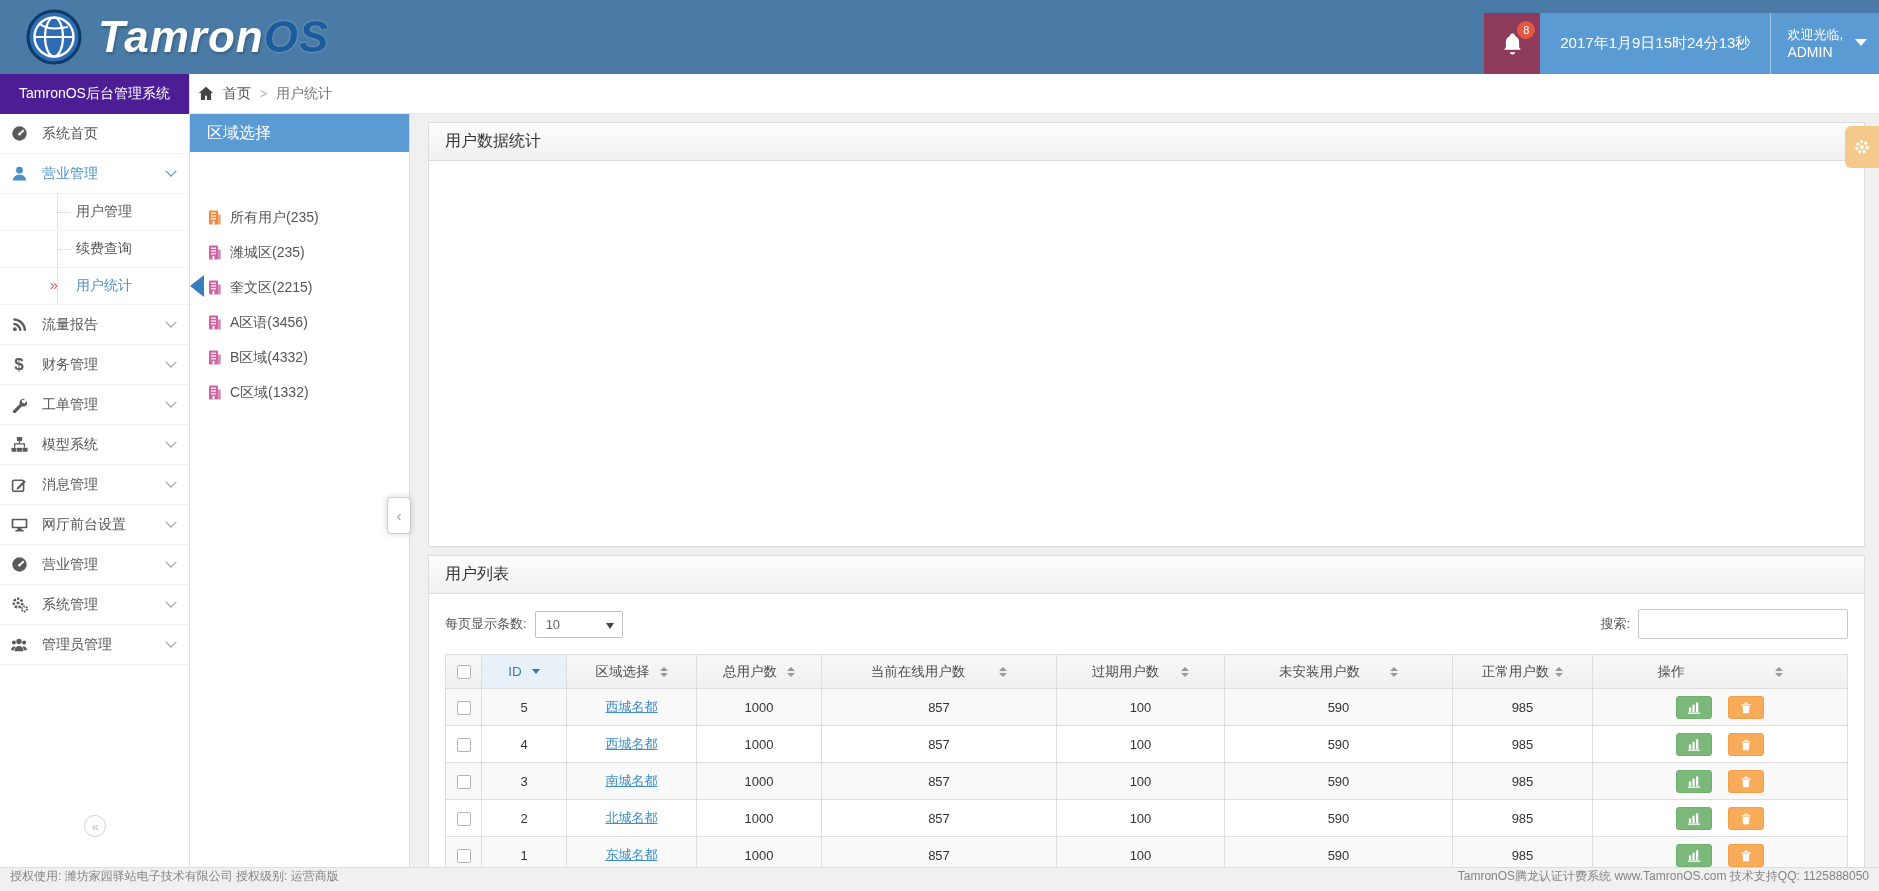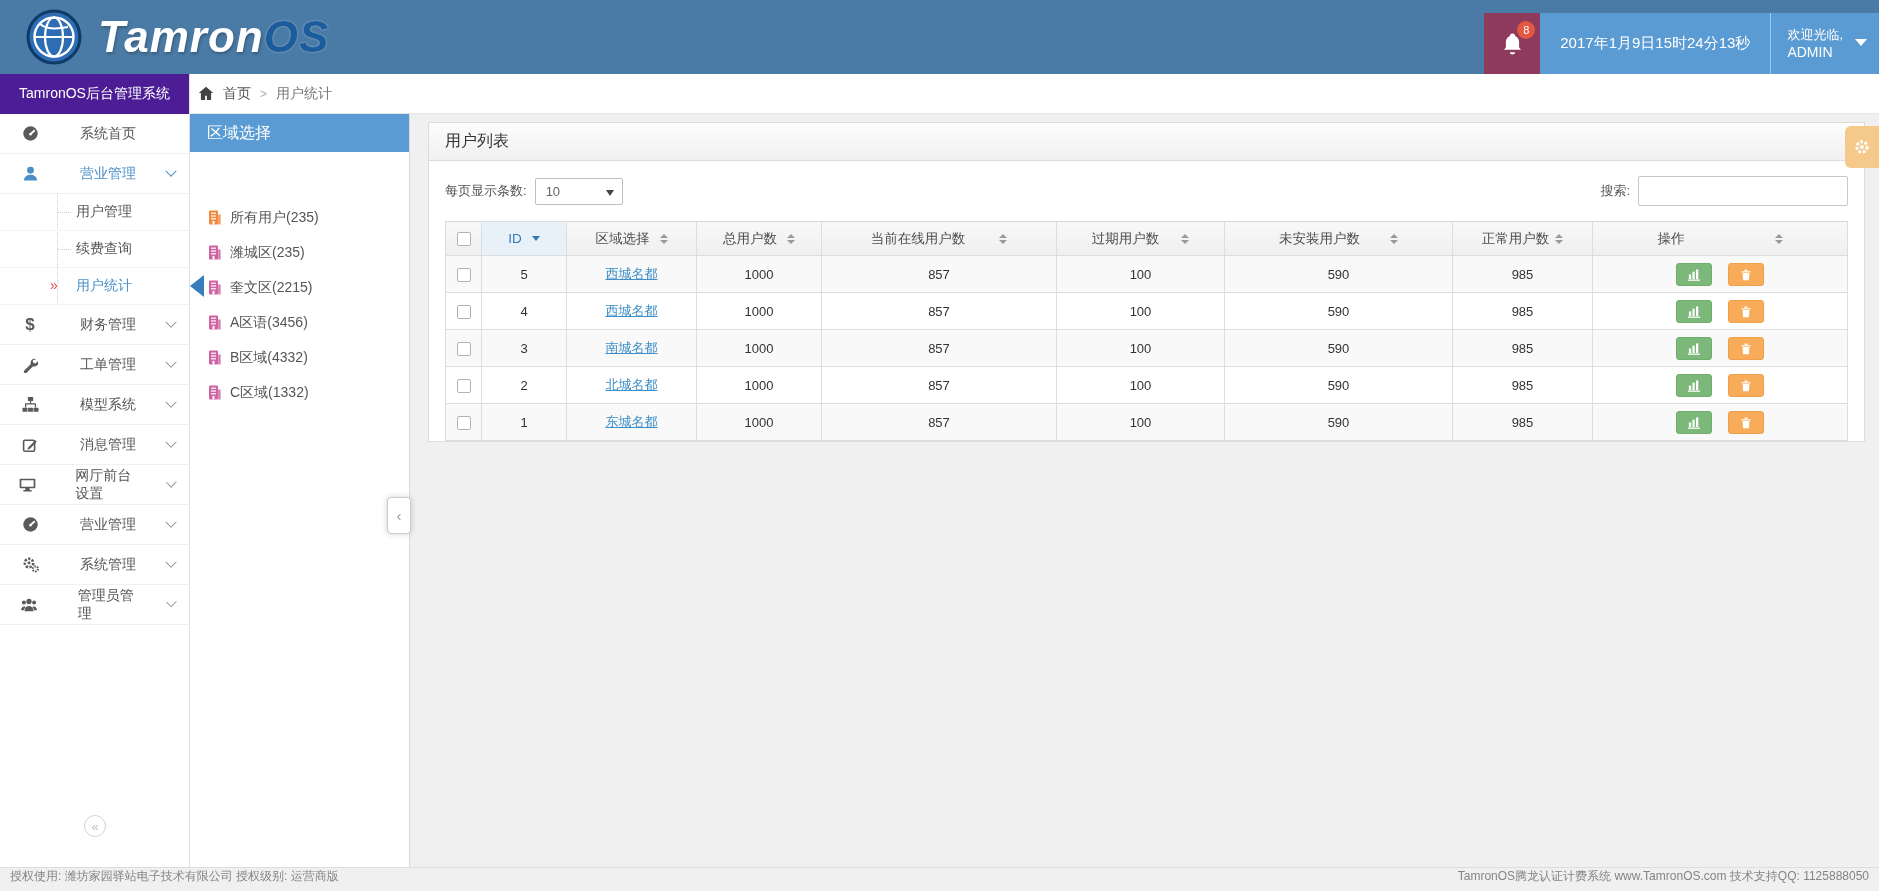--- a/index.html
+++ b/index.html
@@ -20,21 +20,21 @@
   .notif-box { width:56px; background:#8e3a5d; justify-content:center; position:relative; cursor:pointer; }
   .notif-badge { position:absolute; top:8px; right:5px; min-width:18px; height:18px; border-radius:50%; background:#e25840; color:#fff; font-size:11px; display:flex; align-items:center; justify-content:center; }
   .date-box { background:#5b9bd3; color:#fff; font-size:15px; padding:0 20px; }
   .user-box { background:#5b9bd3; border-left:1px solid rgba(255,255,255,.45); color:#fff; padding:0 36px 0 16px; flex-direction:column; align-items:flex-start; justify-content:center; display:flex; position:relative; cursor:pointer; }
   .user-box .l1 { font-size:13px; line-height:17px; }
   .user-box .l2 { font-size:14px; line-height:18px; }
   .caret-down { width:0; height:0; border-left:6px solid transparent; border-right:6px solid transparent; border-top:7px solid #fff; position:absolute; right:12px; top:26px; }
   
   .sidebar { position:absolute; left:0; top:74px; bottom:24px; width:190px; background:#fff; border-right:1px solid #e0e0e0; z-index:10; }
   .sidebar-title { height:40px; background:#4c1d95; color:#fff; font-size:14px; display:flex; align-items:center; justify-content:center; }
-  .mi { height:40px; display:flex; align-items:center; padding:0 14px 0 19px; border-bottom:1px solid #f0f0f0; cursor:pointer; color:#555;gap:27px; }
+  .mi { height:40px; display:flex; align-items:center; padding:0 14px 0 8px; border-bottom:1px solid #f0f0f0; cursor:pointer; color:#555; }
   .mi .mic { width:22px; display:flex; justify-content:center; color:#5a5a5a; }
   .mi .mil { font-size:14px; margin-left:12px; color:#565656; }
   .mi.parent-active .mic, .mi.parent-active .mil, .mi.parent-active .chev { color:#4a8fc7; }
   .chev { margin-left:auto; width:8px; height:8px; border-right:1.6px solid #9a9a9a; border-bottom:1.6px solid #9a9a9a; transform:rotate(45deg) translate(-2px,-2px); color:#9a9a9a; }
   .mi.parent-active .chev { border-color:#4a8fc7; }
   .submenu { position:relative; }
   .submenu::before { content:""; position:absolute; left:57px; top:0; bottom:0; border-left:1px dotted #bcd2e2; }
   .smi { height:37px; display:flex; align-items:center; padding-left:76px; border-bottom:1px solid #f3f3f3; position:relative; cursor:pointer; font-size:14px; color:#565656; }
   .smi .conn { position:absolute; left:58px; top:50%; width:13px; border-top:1px dotted #bcd2e2; }
   .smi.active { color:#4a90c9; }
@@ -163,20 +163,31 @@
       <span class="conn"></span>
       <span>续费查询</span>
     </div>
     <div class="smi active">
 
       <span class="mark">»</span>
       <span>用户统计</span>
     </div>
   </div>
 
+  <div class="mi">
+    <span class="mic">
+      <svg width="16" height="16" viewBox="0 0 16 16">
+          <path d="M2.4 6.9 A6.9 6.9 0 0 1 9.3 13.8" fill="none" stroke="currentColor" stroke-width="2.3"></path>
+          <path d="M2.4 2.3 A11.5 11.5 0 0 1 13.9 13.8" fill="none" stroke="currentColor" stroke-width="2.3"></path>
+          <circle cx="3.9" cy="12.2" r="1.9" fill="currentColor"></circle>
+        </svg>
+    </span>
+    <span class="mil">流量报告</span>
+    <span class="chev"></span>
+  </div>
 
   <div class="mi">
     <span class="mic" style="font-size:17px;font-weight:bold;">$</span>
     <span class="mil">财务管理</span>
     <span class="chev"></span>
   </div>
 
   <div class="mi">
     <span class="mic">
       <svg width="16" height="16" viewBox="0 0 16 16">
@@ -369,20 +380,24 @@
               <rect x="4.5" y="10.9" width="2" height="3.6"></rect>
             </g>
           </svg>
         </span>
       <span class="lbl">C区域(1332)</span>
     </div>
   </div>
 </div>
 
 <div class="main">
+  <div class="panel">
+    <div class="panel-hd">用户数据统计</div>
+    <div class="stats-body"></div>
+  </div>
 
   <div class="panel">
     <div class="panel-hd">用户列表</div>
     <div class="list-body">
       <div class="controls">
         <div class="ctrl-left">
           <span>每页显示条数:</span>
           <div class="fake-select">
             <span>10</span>
             <span class="sel-caret"></span>

